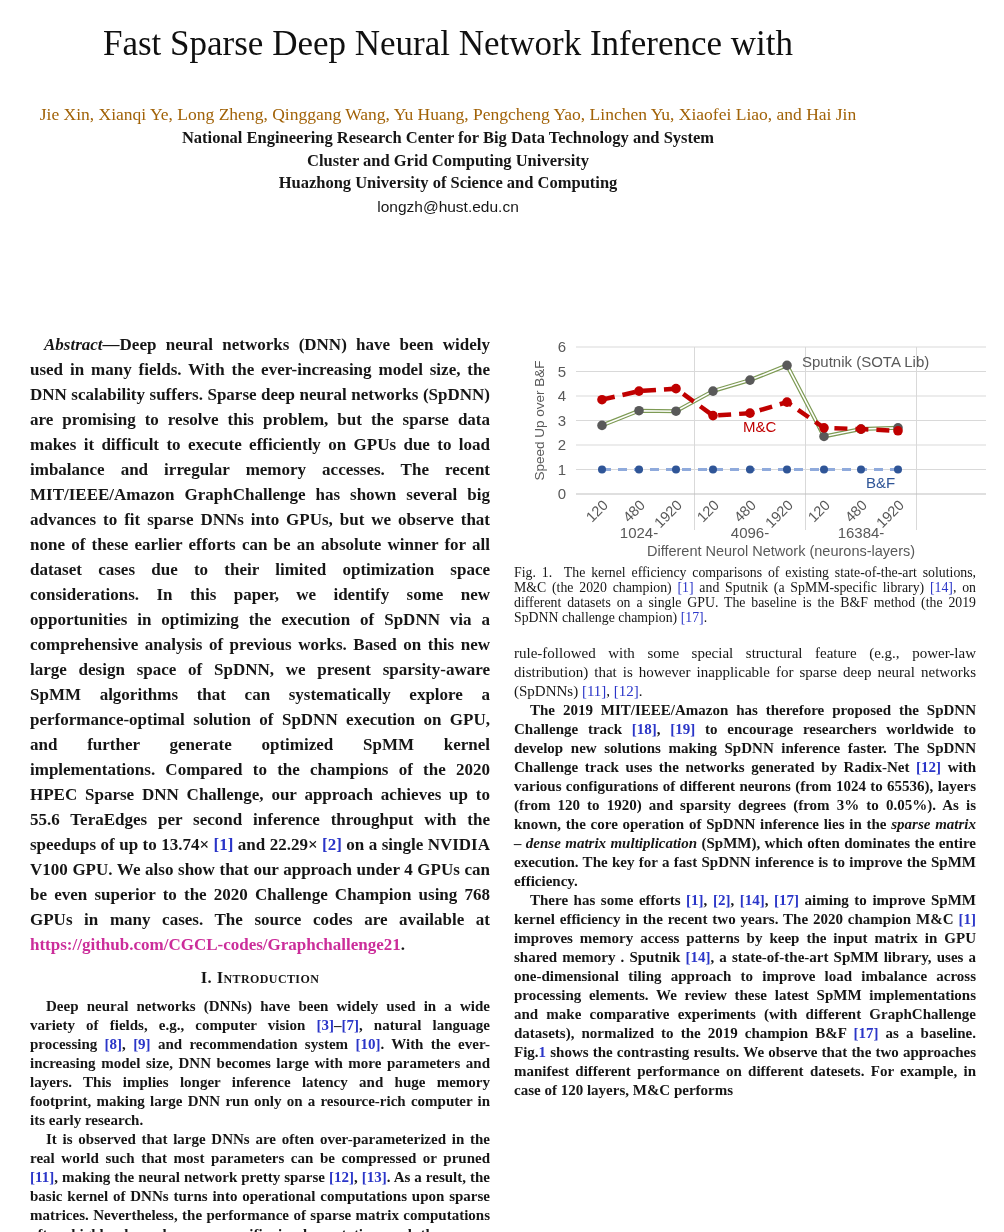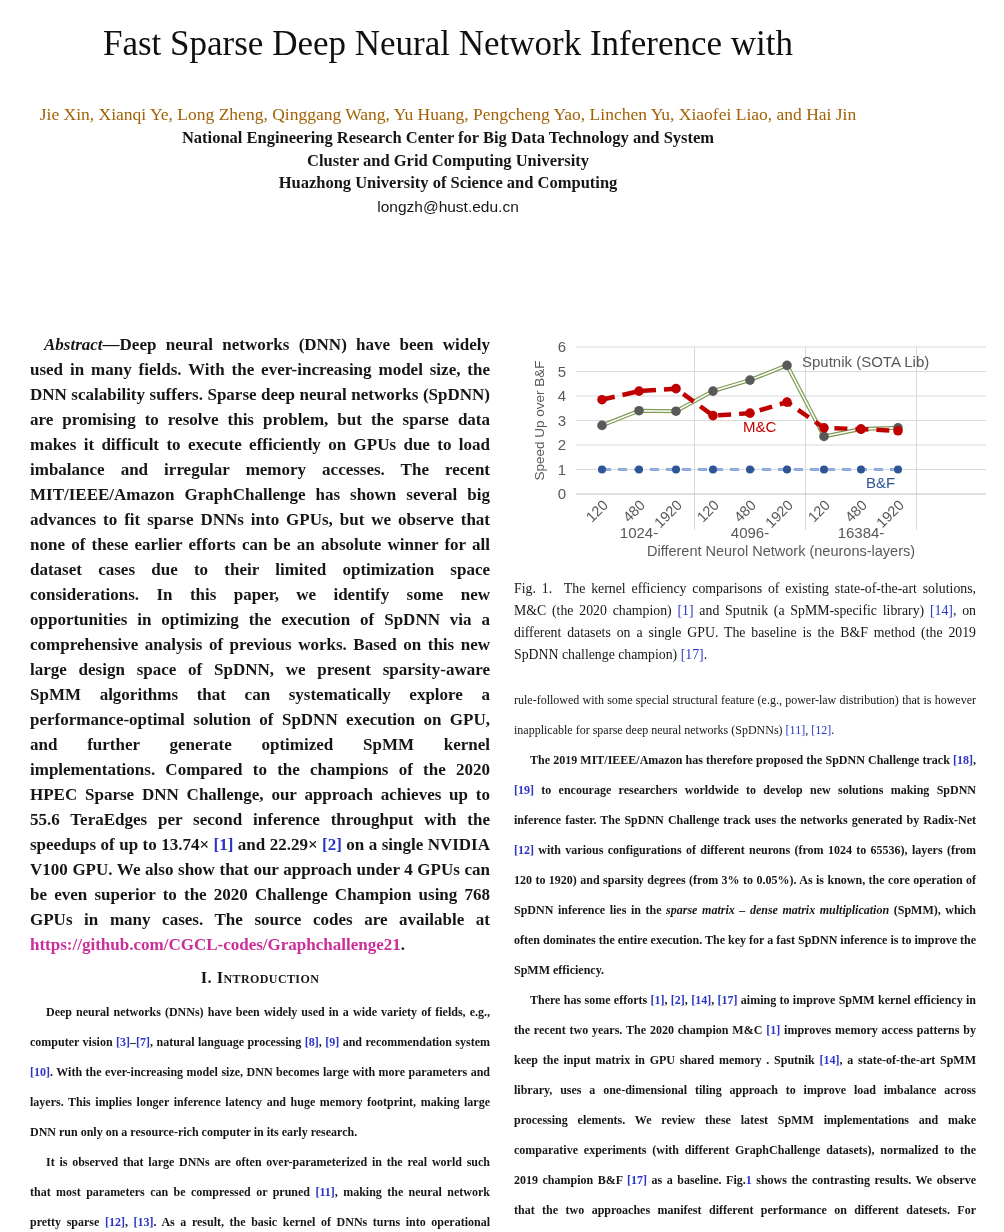--- a/index.html
+++ b/index.html
@@ -19,31 +19,31 @@
   p{margin:0;}
   .abstract{
     font-weight:bold;font-size:17px;line-height:25px;text-align:justify;
     text-indent:14px;hyphens:auto;-webkit-hyphens:auto;
   }
   .section-head{
     font-size:16.5px;font-weight:bold;text-align:center;margin:11px 0 9px 0;
     font-variant:small-caps;letter-spacing:0.4px;
   }
   .body-par{
-    font-size:12px;line-height:30px;text-align:justify;hyphens:auto;-webkit-hyphens:auto;
+    font-size:15px;line-height:19px;text-align:justify;hyphens:auto;-webkit-hyphens:auto;
   }
   .indent{text-indent:16px;font-weight:bold;}
   .run-c{color:#2a35c8;}
   .run-u{color:#cb2d9a;font-weight:bold;}
   .run-i{font-style:italic;}
   .run-lead{font-style:italic;font-weight:bold;}
   figure{margin:0;}
   #chart-holder{width:482px;height:232px;}
   .caption{
-    font-size:13.8px;line-height:22px;text-align:justify;margin-top:16px;width:462px;
+    font-size:13.8px;line-height:15px;text-align:justify;margin-top:3px;width:462px;
   }
   .rc-text{margin-top:19px;width:462px;}
   svg text{font-family:"Liberation Sans", sans-serif;}
 </style>
 </head>
 <body>
 
 <div class="header">
   <div class="title">
     <div>Fast Sparse Deep Neural Network Inference with</div>

